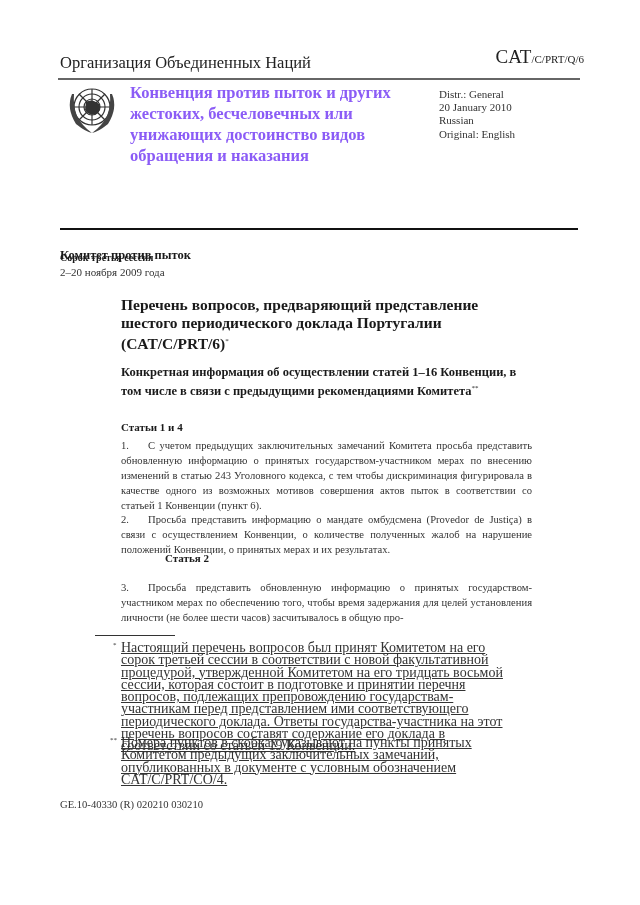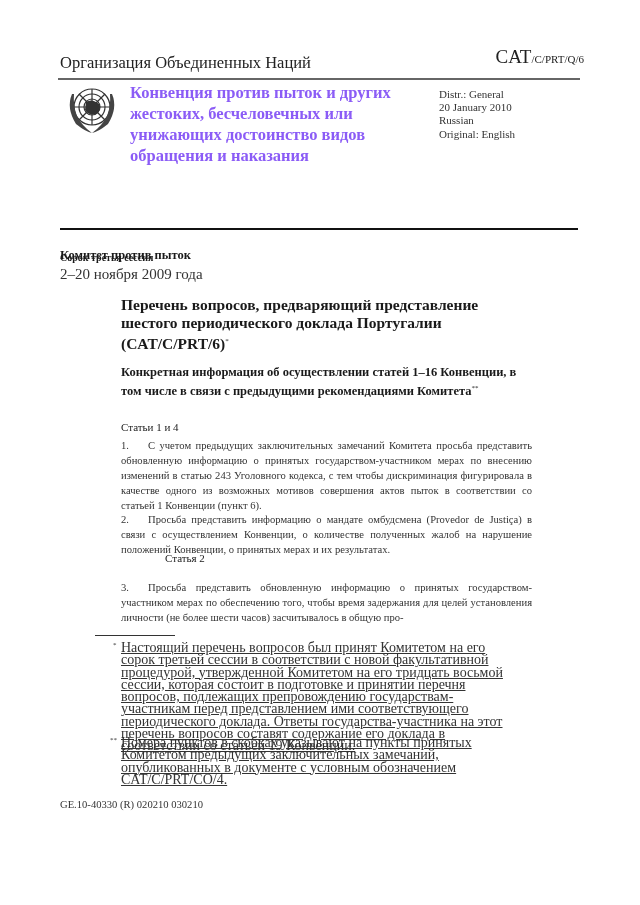--- a/index.html
+++ b/index.html
@@ -13,25 +13,25 @@
     .symbol { right: 56px; top: 46px; color: #222; white-space: nowrap; }
     .symbol .big { font-size: 19px; }
     .symbol .small { font-size: 11px; }
     .rule-top { left: 58px; top: 78px; width: 522px; height: 0; border-top: 2px solid #666; }
     .emblem { left: 62px; top: 80px; width: 60px; height: 58px; }
     .conv-title { left: 130px; top: 82px; width: 300px; font-size: 16.5px; font-weight: bold; line-height: 21px; color: #8b5cf6; }
     .distr { left: 439px; top: 88px; font-size: 11px; line-height: 13.2px; color: #333; }
     .rule-mid { left: 60px; top: 228px; width: 518px; height: 0; border-top: 2.5px solid #111; }
     .committee { left: 60px; top: 248px; font-size: 12.5px; font-weight: bold; }
     .session { left: 60px; top: 252px; font-size: 10px; font-weight: bold; }
-    .dates { left: 60px; top: 266px; font-size: 15px; color: #333; }
+    .dates { left: 60px; top: 266px; font-size: 11px; color: #333; }
     .list-title { left: 121px; top: 296px; width: 410px; font-size: 15.5px; font-weight: bold; line-height: 18px; }
     .sup { font-size: 7px; vertical-align: super; font-weight: normal; }
     .spec-title { left: 121px; top: 365px; width: 410px; font-size: 12.5px; font-weight: bold; line-height: 15.5px; }
-    .art-head { left: 121px; font-size: 11px; font-weight: normal; }
+    .art-head { left: 121px; font-size: 11px; font-weight: bold; }
     .para { left: 121px; width: 411px; font-size: 10.6px; line-height: 15.1px; text-align: justify; color: #333; }
     .para .num { display: inline-block; width: 27px; }
     .fn-rule { left: 95px; top: 635px; width: 80px; height: 0; border-top: 1px solid #333; }
     .fn { left: 121px; width: 400px; font-size: 14px; line-height: 12.3px; color: #333; text-decoration: underline; }
     .fn-mark { font-size: 7px; color: #333; }
     .footer { left: 60px; top: 799px; font-size: 10.6px; color: #333; }
   </style>
 </head>
 <body>
 

